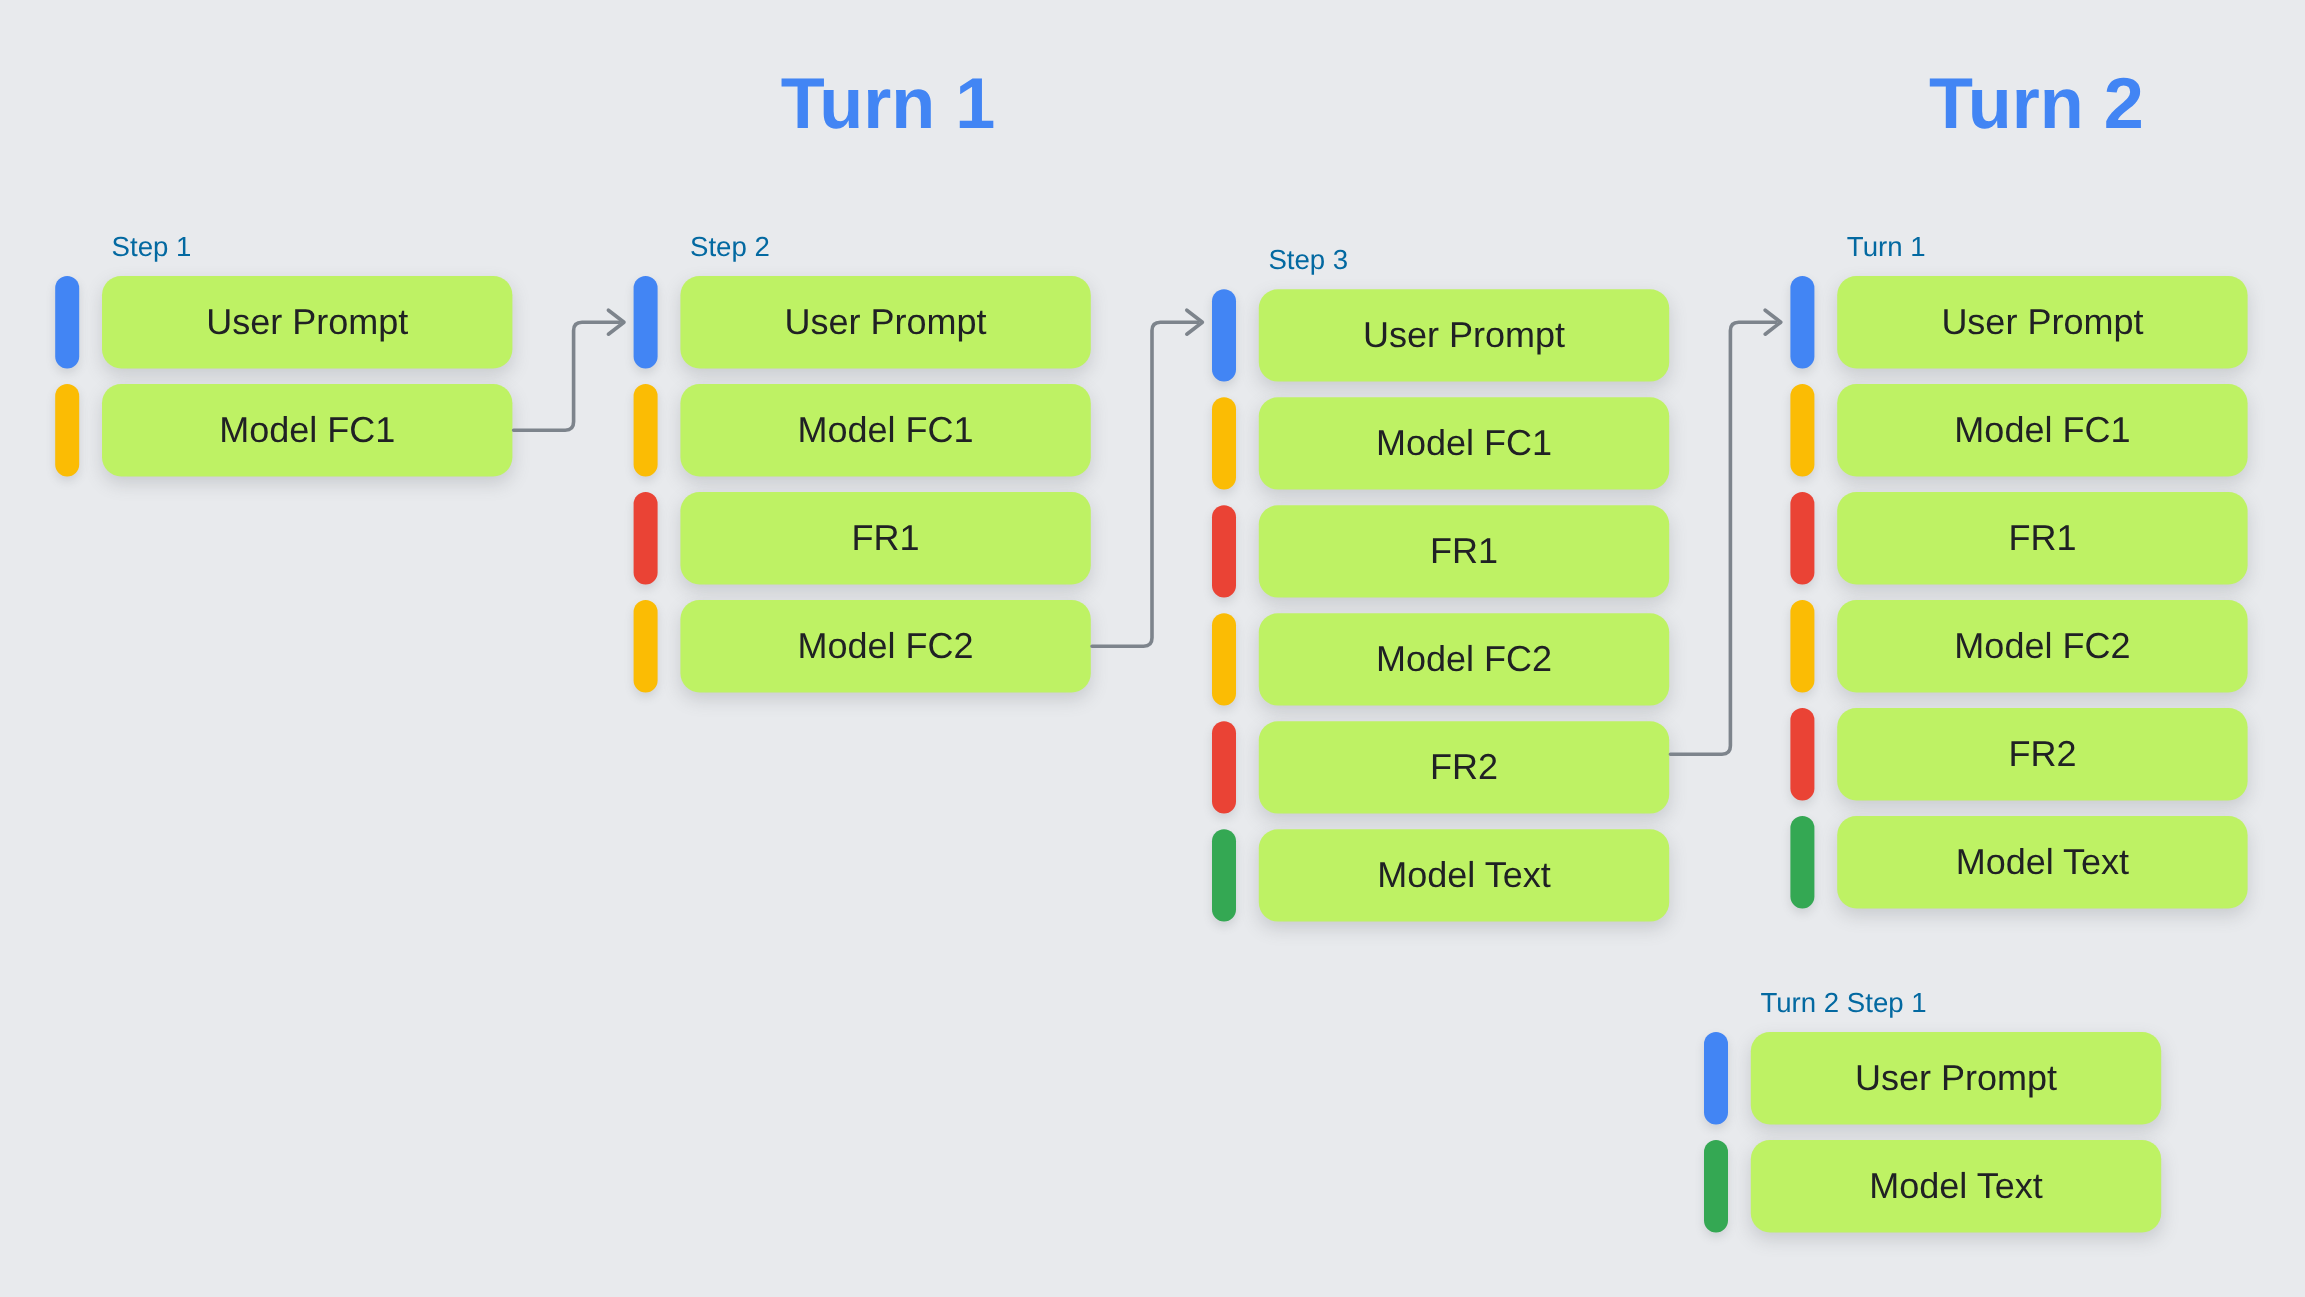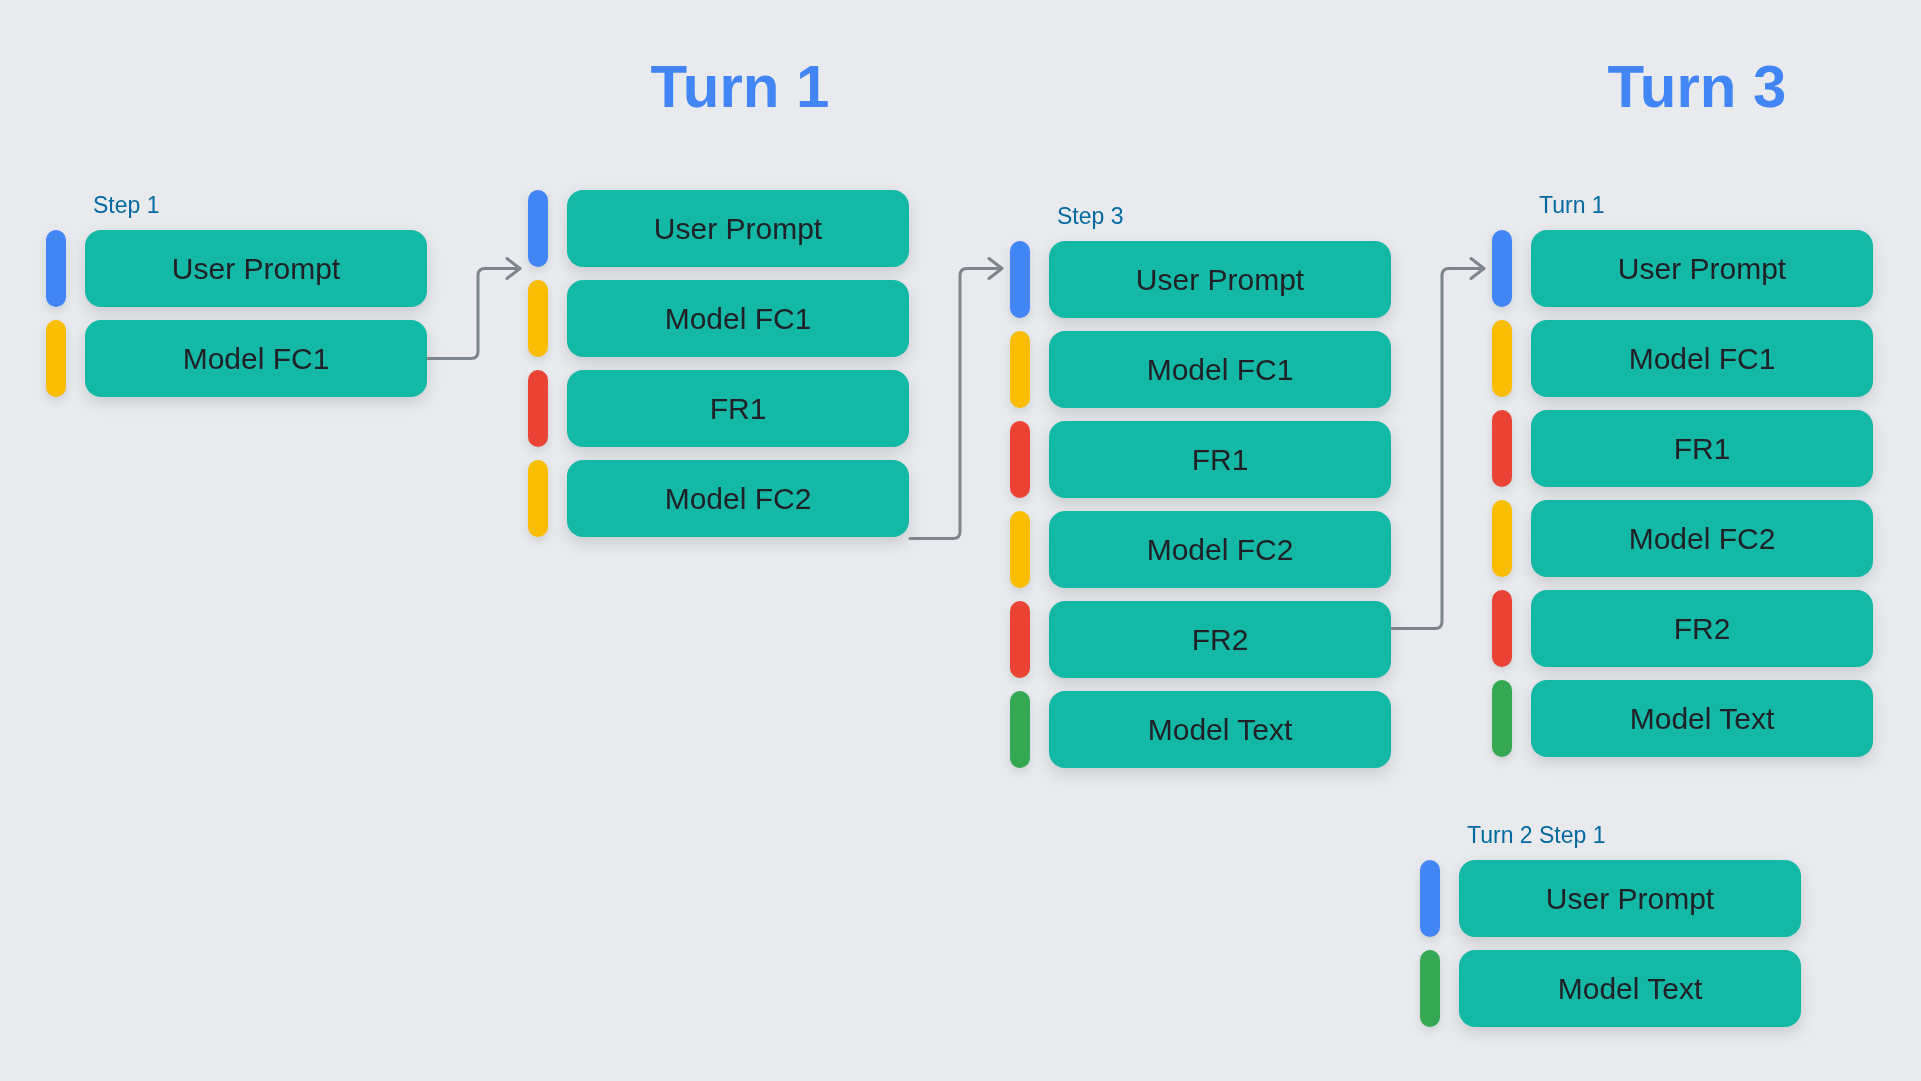--- a/index.html
+++ b/index.html
@@ -45,21 +45,21 @@
   }
   .color-bar {
     width: 20px;
     border-radius: 10px;
     flex: 0 0 20px;
     box-shadow: 0 4px 8px rgba(95,99,104,0.18);
   }
   .card-box {
     flex: 0 0 342px;
     margin-left: 19px;
-    background: #14b8a6;
+    background: #bef264;
     border-radius: 16px;
     box-shadow: 0 6px 14px rgba(95,99,104,0.22);
     display: flex;
     align-items: center;
     justify-content: center;
   }
   .card-text {
     font-size: 30px;
     color: #202124;
     white-space: nowrap;
@@ -69,39 +69,40 @@
     left: 0;
     top: 0;
     pointer-events: none;
   }
 </style>
 </head>
 <body>
 
 <div class="canvas">
   <div class="turn-heading" style="left:740px">Turn 1</div>
-  <div class="turn-heading" style="left:1697px">Turn 3</div>
+  <div class="turn-heading" style="left:1697px">Turn 2</div>
 
   <div id="columns-root">
       <div class="column" style="left: 46px; top: 190px;">
         <div class="column-label">Step 1</div>
         <div class="card-row">
           <div class="color-bar" style="background: rgb(66, 133, 244);"></div>
           <div class="card-box">
             <span class="card-text">User Prompt</span>
           </div>
         </div>
         <div class="card-row">
           <div class="color-bar" style="background: rgb(251, 188, 4);"></div>
           <div class="card-box">
             <span class="card-text">Model FC1</span>
           </div>
         </div>
       </div>
       <div class="column" style="left: 528px; top: 190px;">
+        <div class="column-label">Step 2</div>
         <div class="card-row">
           <div class="color-bar" style="background: rgb(66, 133, 244);"></div>
           <div class="card-box">
             <span class="card-text">User Prompt</span>
           </div>
         </div>
         <div class="card-row">
           <div class="color-bar" style="background: rgb(251, 188, 4);"></div>
           <div class="card-box">
             <span class="card-text">Model FC1</span>

